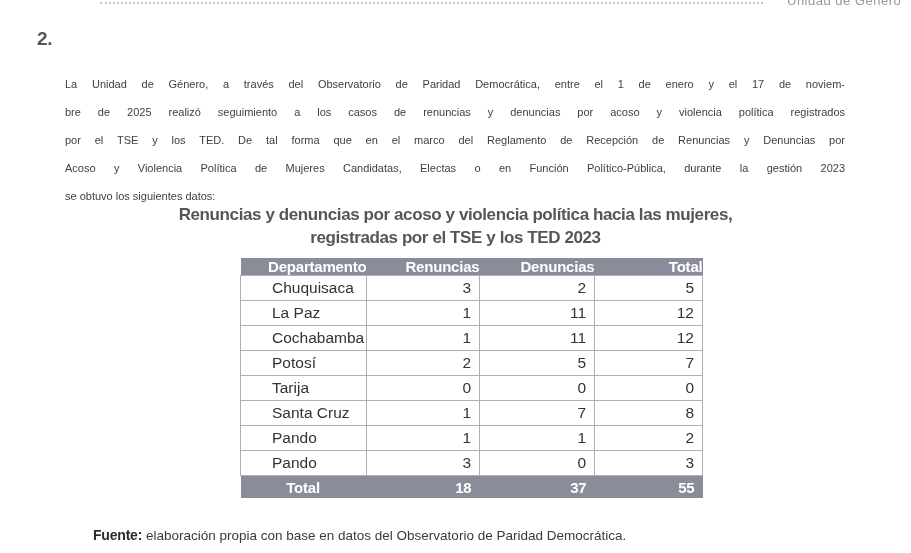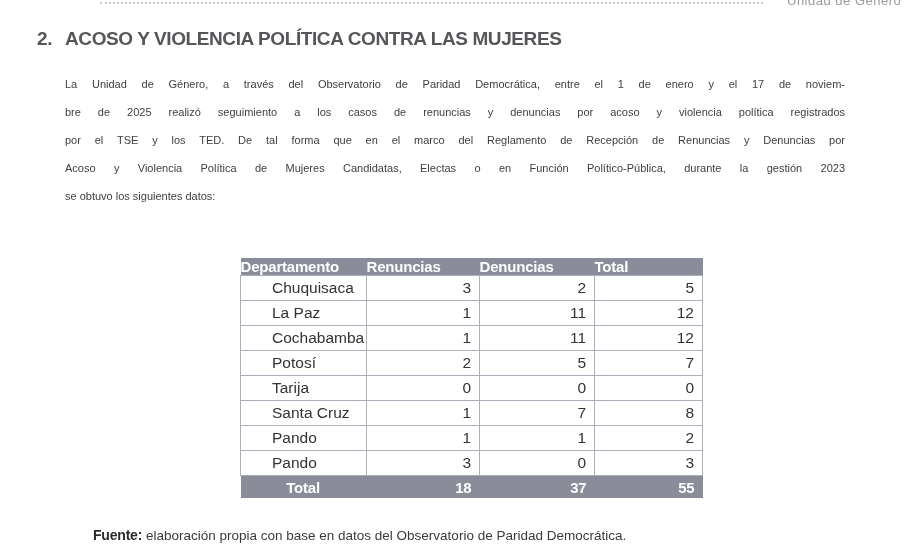--- a/index.html
+++ b/index.html
@@ -33,21 +33,21 @@
     font-weight:700; font-size:17px; line-height:23px;
     letter-spacing:-0.4px; color:#55565a;
   }
   table.data {
     position:absolute; top:258px; left:240px; width:462px;
     border-collapse:collapse; table-layout:fixed;
     font-size:15.5px; color:#333333;
   }
   table.data th {
     background:#8a8d99; color:#ffffff; font-weight:700;
-    font-size:15px; letter-spacing:-0.2px; text-align:left;
+    font-size:15px; letter-spacing:-0.2px; text-align:right;
     height:14px; padding:0; border:none;
   }
   table.data td {
     height:24px; padding:0 8px 0 7px;
     border:1px solid #adb0ba; background:#ffffff;
   }
   table.data td.dept { text-align:left;padding-left:31px; }
   table.data td.num { text-align:right; font-variant-numeric:tabular-nums; }
   table.data tr.total td {
     background:#8a8d99; color:#ffffff; font-weight:700;
@@ -63,31 +63,34 @@
 </head>
 <body>
 
 <div class="page">
 
   <div class="top-rule"></div>
   <div class="top-right-label">Unidad de Género</div>
 
   <div class="heading">
     <span class="num">2.</span>
-    <span class="htext">ACOSO Y VIOLENCIA POLÍTICA CONTRA LAS MUJERES</span>
   </div>
 
   <div class="para">
     <div class="jline">La Unidad de Género, a través del Observatorio de Paridad Democrática, entre el 1 de enero y el 17 de noviem-</div>
     <div class="jline">bre de 2025 realizó seguimiento a los casos de renuncias y denuncias por acoso y violencia política registrados</div>
     <div class="jline">por el TSE y los TED. De tal forma que en el marco del Reglamento de Recepción de Renuncias y Denuncias por</div>
     <div class="jline">Acoso y Violencia Política de Mujeres Candidatas, Electas o en Función Político-Pública, durante la gestión 2023</div>
     <div class="jline last">se obtuvo los siguientes datos:</div>
   </div>
 
+  <div class="tbl-title">
+    <div>Renuncias y denuncias por acoso y violencia política hacia las mujeres,</div>
+    <div>registradas por el TSE y los TED 2023</div>
+  </div>
 
   <table class="data">
     <colgroup>
       <col style="width:126px">
         <col style="width:113px">
         <col style="width:115px">
         <col style="width:108px">
     </colgroup>
     <thead>
       <tr>

